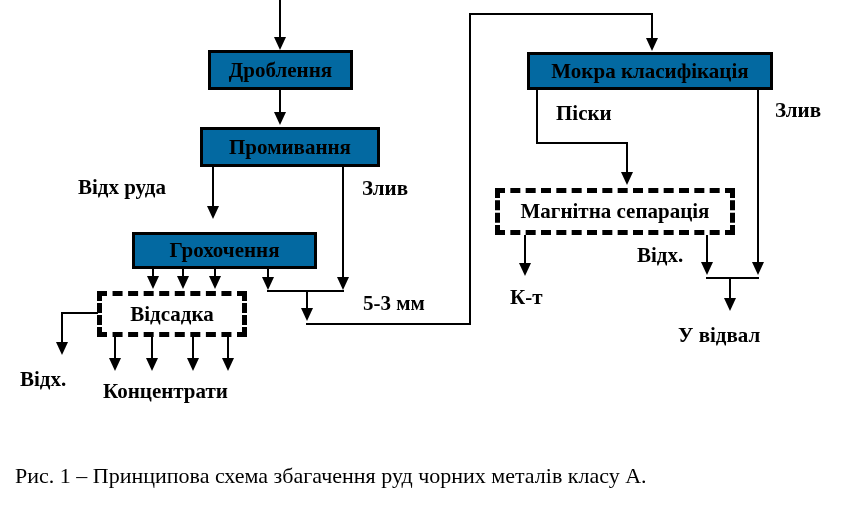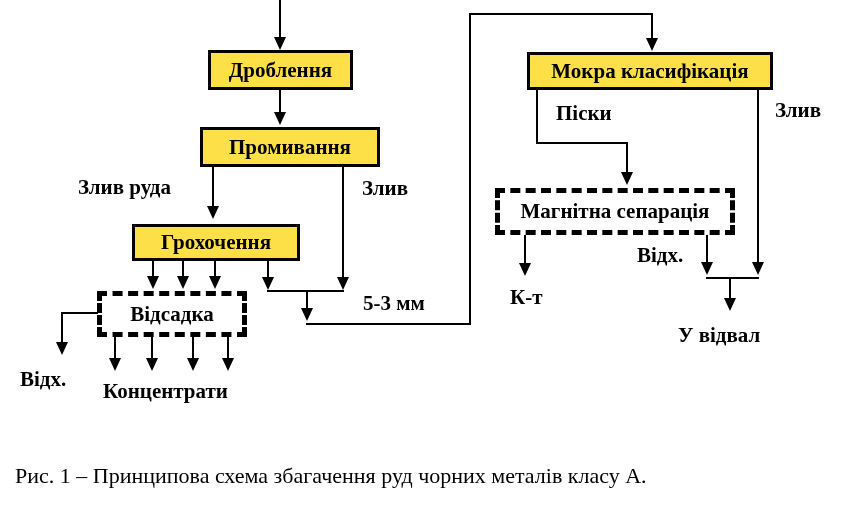--- a/index.html
+++ b/index.html
@@ -2,21 +2,21 @@
 <html><head>
 <meta charset="utf-8">
 <style>
   html,body{margin:0;padding:0;background:#ffffff;}
   .stage{position:relative;width:865px;height:512px;background:#ffffff;overflow:hidden;
          font-family:"Liberation Serif","DejaVu Serif",serif;color:#000;}
   .vl{position:absolute;width:2px;background:#000;}
   .hl{position:absolute;height:2px;background:#000;}
   .ah{position:absolute;width:0;height:0;border-left:6px solid transparent;
       border-right:6px solid transparent;border-top:13px solid #000;}
-  .node{position:absolute;border:3px solid #000;background:#fde047;box-sizing:border-box;
+  .node{position:absolute;border:3px solid #000;background:#0369a1;box-sizing:border-box;
         display:flex;align-items:center;justify-content:center;
         font-weight:bold;font-size:21px;white-space:nowrap;}
   .node.dashed{border:5px dashed #000;background:transparent;}
   .lbl{position:absolute;font-weight:bold;font-size:21px;white-space:nowrap;line-height:1;}
   .caption{position:absolute;font-size:22px;white-space:nowrap;line-height:1.2;}
 </style>
 </head>
 <body>
 
 <div class="stage">
@@ -72,26 +72,26 @@
   <div class="ah" style="left:109px;top:358px"></div>
   <div class="vl" style="left:151px;top:337px;height:21px"></div>
   <div class="ah" style="left:146px;top:358px"></div>
   <div class="vl" style="left:192px;top:337px;height:21px"></div>
   <div class="ah" style="left:187px;top:358px"></div>
   <div class="vl" style="left:227px;top:337px;height:21px"></div>
   <div class="ah" style="left:222px;top:358px"></div>
 
   <div class="node" style="left:208px;top:50px;width:145px;height:40px">Дроблення</div>
   <div class="node" style="left:200px;top:127px;width:180px;height:40px">Промивання</div>
-  <div class="node" style="left:132px;top:224px;width:168px;height:37px">Грохочення</div>
+  <div class="node" style="left:132px;top:232px;width:185px;height:37px">Грохочення</div>
   <div class="node" style="left:527px;top:52px;width:246px;height:38px">Мокра класифікація</div>
   <div class="node dashed" style="left:495px;top:188px;width:240px;height:47px">Магнітна сепарація</div>
   <div class="node dashed" style="left:97px;top:291px;width:150px;height:46px">Відсадка</div>
 
-  <div class="lbl" style="left:78px;top:177px">Злив руда</div>
+  <div class="lbl" style="left:78px;top:177px">Відх руда</div>
   <div class="lbl" style="left:362px;top:178px">Злив</div>
   <div class="lbl" style="left:363px;top:293px">5-3 мм</div>
   <div class="lbl" style="left:20px;top:369px">Відх.</div>
   <div class="lbl" style="left:103px;top:381px">Концентрати</div>
   <div class="lbl" style="left:556px;top:103px">Піски</div>
   <div class="lbl" style="left:775px;top:100px">Злив</div>
   <div class="lbl" style="left:637px;top:245px">Відх.</div>
   <div class="lbl" style="left:510px;top:287px">К-т</div>
   <div class="lbl" style="left:678px;top:325px">У відвал</div>
 

